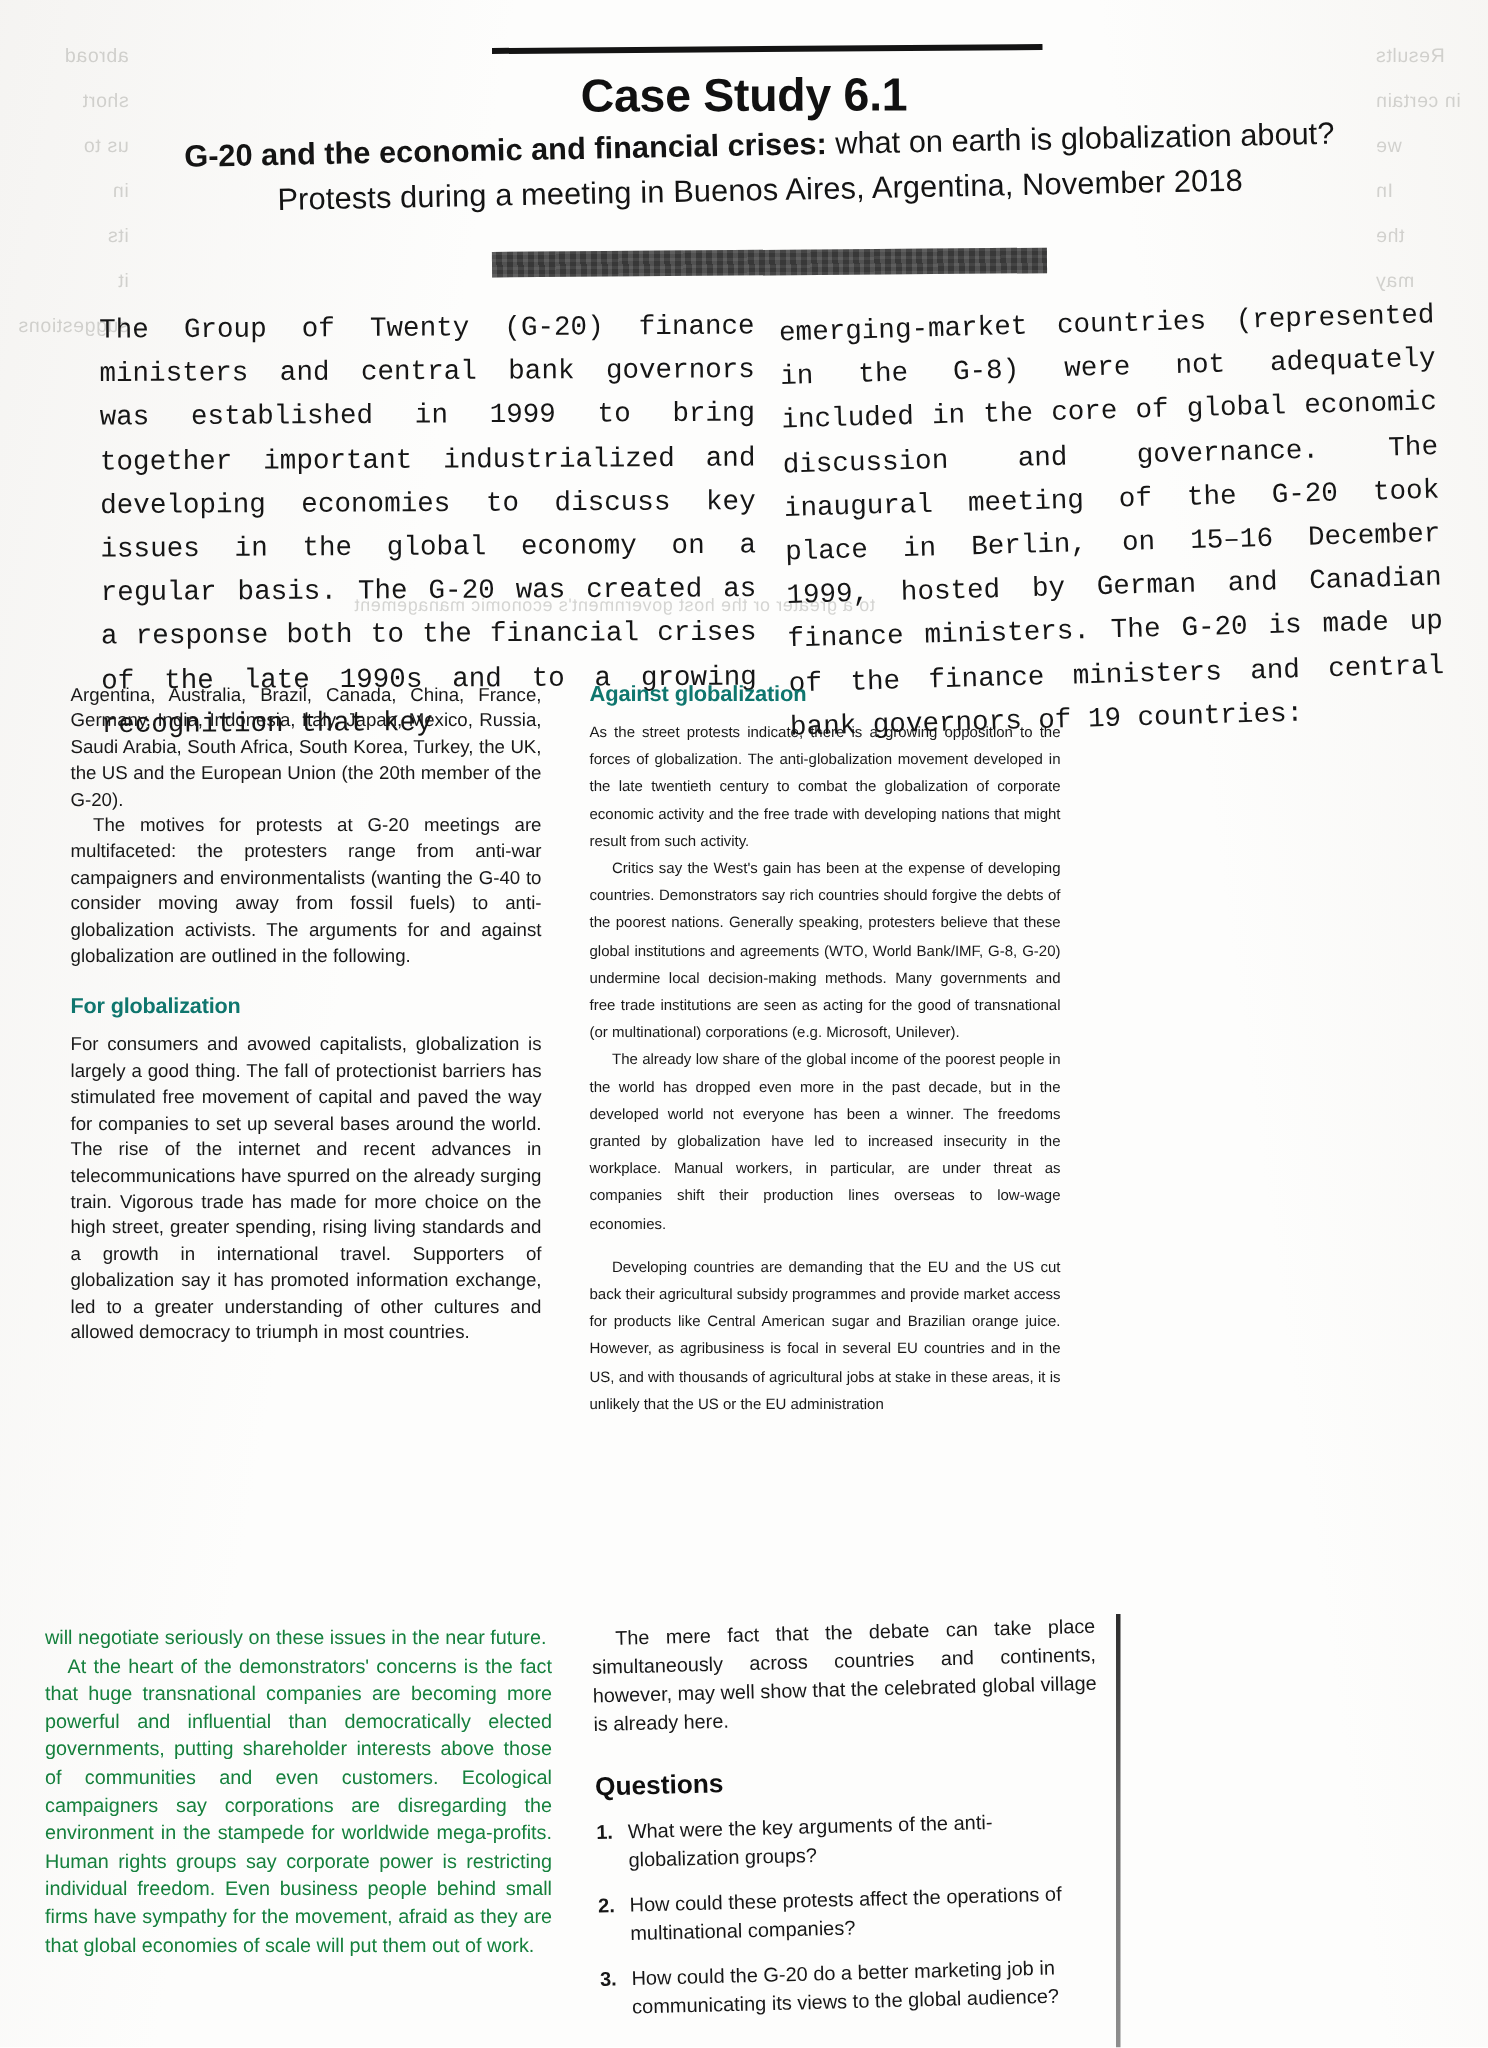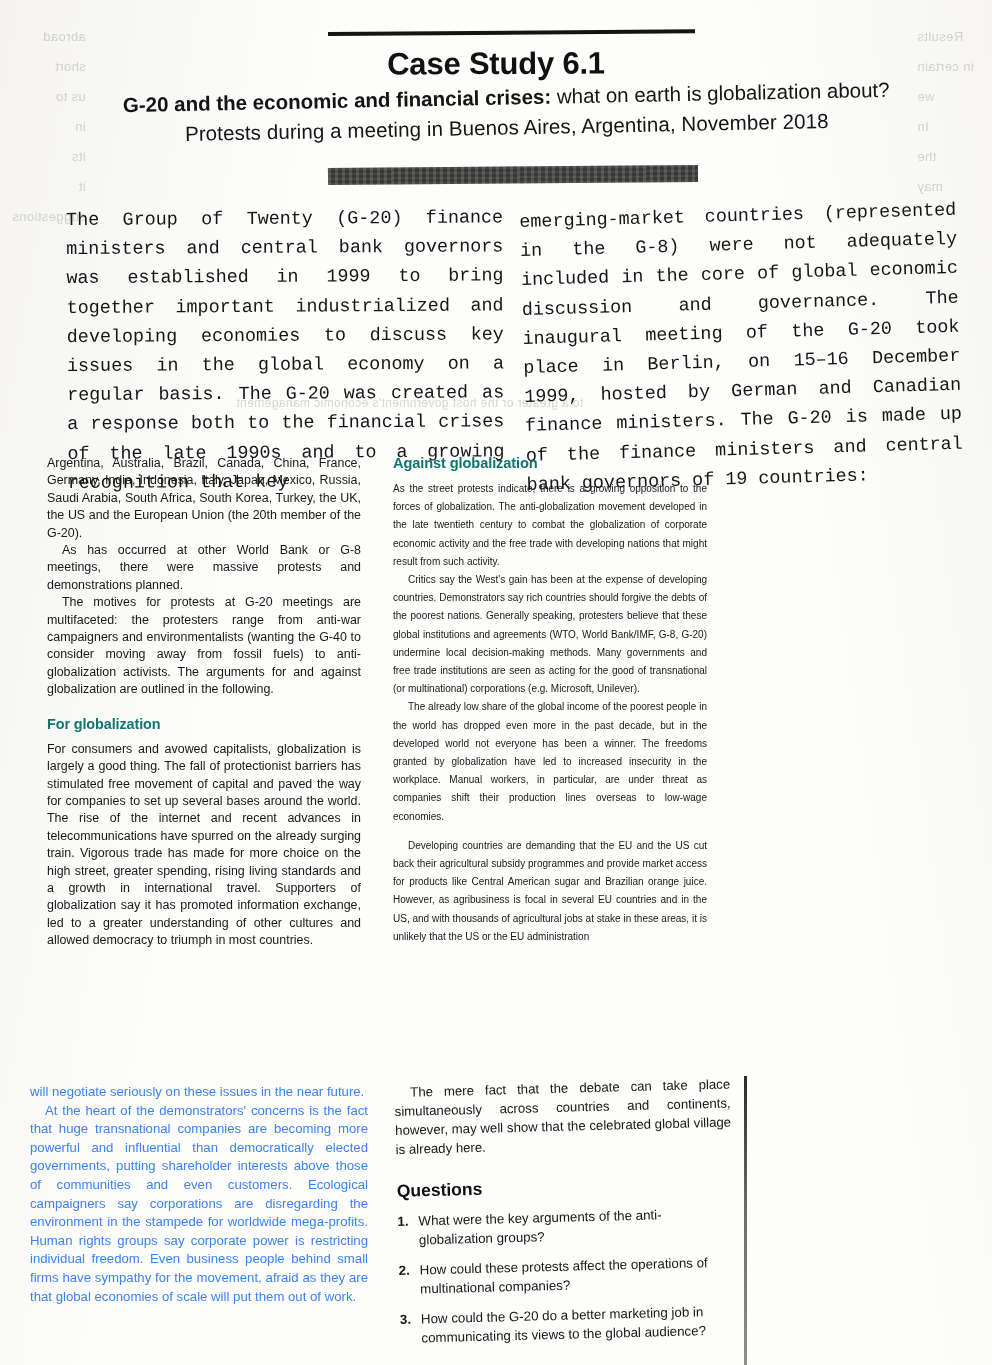--- a/index.html
+++ b/index.html
@@ -169,21 +169,21 @@
     gap: 26px;
   }
   .lower-left {
     width: 340px;
   }
   .lower-left p {
     margin: 0;
     font-size: 13.2px;
     line-height: 18.6px;
     text-align: justify;
-    color: #3b82f6;
+    color: #15803d;
   }
   .lower-left p.ind { text-indent: 15px; }
 
   .lower-right {
     width: 338px;
     transform: rotate(-1.45deg);
     transform-origin: left top;
   }
   .lower-right p {
     margin: 0;
@@ -261,21 +261,20 @@
 </div>
 
 <div class="intro">
   <div class="intro-col left">The Group of Twenty (G-20) finance ministers and central bank governors was established in 1999 to bring together important industrialized and developing economies to discuss key issues in the global economy on a regular basis. The G-20 was created as a response both to the financial crises of the late 1990s and to a growing recognition that key</div>
   <div class="intro-col right">emerging-market countries (represented in the G-8) were not adequately included in the core of global economic discussion and governance. The inaugural meeting of the G-20 took place in Berlin, on 15–16 December 1999, hosted by German and Canadian finance ministers. The G-20 is made up of the finance ministers and central bank governors of 19 countries:</div>
 </div>
 
 <div class="body-zone">
   <div class="body-col left">
     <p>Argentina, Australia, Brazil, Canada, China, France, Germany, India, Indonesia, Italy, Japan, Mexico, Russia, Saudi Arabia, South Africa, South Korea, Turkey, the UK, the US and the European Union (the 20th member of the G-20).</p>
-    <p class="ind">As has occurred at other World Bank or G-8 meetings, there were massive protests and demonstrations planned.</p>
     <p class="ind">The motives for protests at G-20 meetings are multifaceted: the protesters range from anti-war campaigners and environmentalists (wanting the G-40 to consider moving away from fossil fuels) to anti-globalization activists. The arguments for and against globalization are outlined in the following.</p>
     <h3>For globalization</h3>
     <p>For consumers and avowed capitalists, globalization is largely a good thing. The fall of protectionist barriers has stimulated free movement of capital and paved the way for companies to set up several bases around the world. The rise of the internet and recent advances in telecommunications have spurred on the already surging train. Vigorous trade has made for more choice on the high street, greater spending, rising living standards and a growth in international travel. Supporters of globalization say it has promoted information exchange, led to a greater understanding of other cultures and allowed democracy to triumph in most countries.</p>
   </div>
   <div class="body-col right">
     <h3 style="margin-top:0">Against globalization</h3>
     <p>As the street protests indicate, there is a growing opposition to the forces of globalization. The anti-globalization movement developed in the late twentieth century to combat the globalization of corporate economic activity and the free trade with developing nations that might result from such activity.</p>
     <p class="ind">Critics say the West's gain has been at the expense of developing countries. Demonstrators say rich countries should forgive the debts of the poorest nations. Generally speaking, protesters believe that these global institutions and agreements (WTO, World Bank/IMF, G-8, G-20) undermine local decision-making methods. Many governments and free trade institutions are seen as acting for the good of transnational (or multinational) corporations (e.g. Microsoft, Unilever).</p>
     <p class="ind">The already low share of the global income of the poorest people in the world has dropped even more in the past decade, but in the developed world not everyone has been a winner. The freedoms granted by globalization have led to increased insecurity in the workplace. Manual workers, in particular, are under threat as companies shift their production lines overseas to low-wage economies.</p>
     <p class="ind" style="margin-top:11px">Developing countries are demanding that the EU and the US cut back their agricultural subsidy programmes and provide market access for products like Central American sugar and Brazilian orange juice. However, as agribusiness is focal in several EU countries and in the US, and with thousands of agricultural jobs at stake in these areas, it is unlikely that the US or the EU administration</p>

